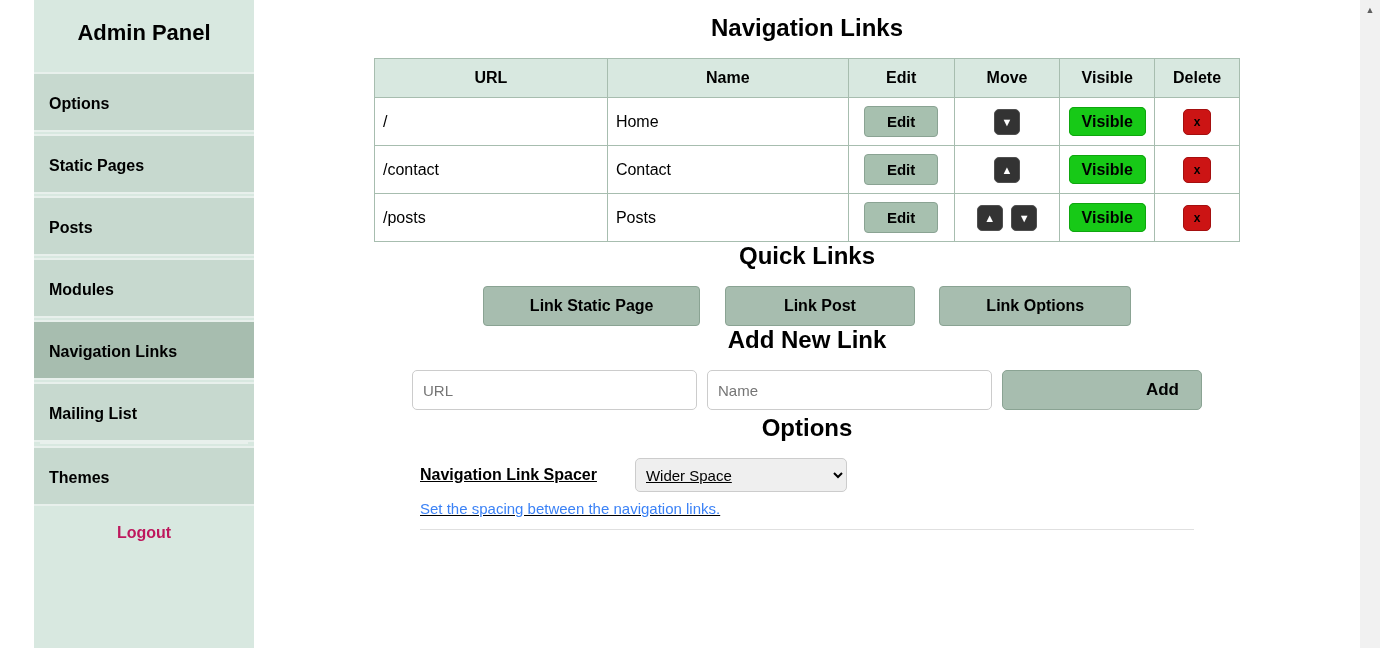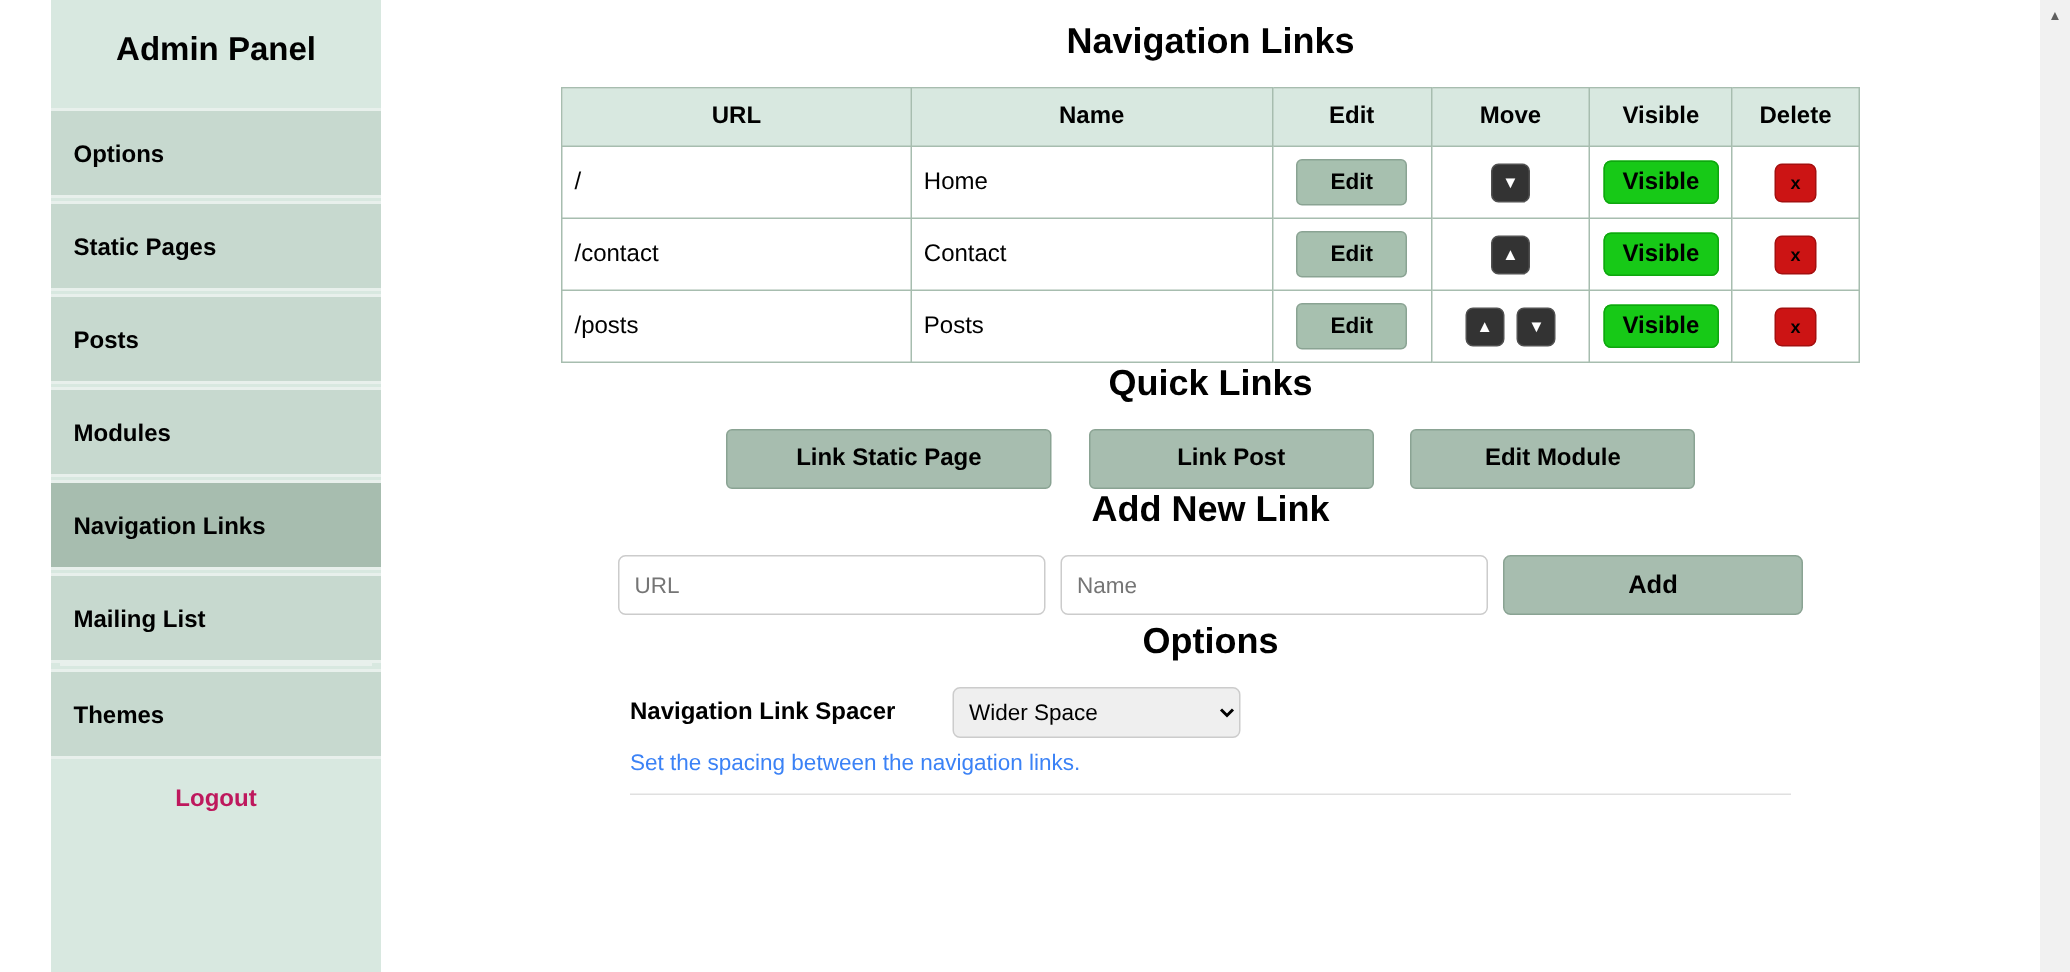--- a/index.html
+++ b/index.html
@@ -28,25 +28,25 @@
   .col-del { width:9.7%; }
   .btn { display:inline-block; border:1px solid #8aa393; border-radius:4px; padding:6px 22px; font-weight:700; cursor:pointer; background:#a7c0af; font-size:15px; }
   .btn.wide { padding:10px 46px; background:#a7bdaf; }
   .btn-move { background:#333; color:#fff; border:1px solid #505050; border-radius:5px; width:26px; height:26px; display:inline-flex; align-items:center; justify-content:center; cursor:pointer; margin:0 2px; font-size:11px; }
   .btn-visible { background:#17c917; color:#000; font-weight:700; border-radius:5px; padding:5px 12px; border:1px solid #0fa60f; cursor:pointer; }
   .btn-del { background:#cc1414; color:#000; font-weight:700; border-radius:5px; width:28px; height:26px; display:inline-flex; align-items:center; justify-content:center; border:1px solid #a40f0f; cursor:pointer; font-size:12px; }
   .quick-row { text-align:center; margin-top:6px; }
   .quick-row .btn.wide { margin:0 10px; min-width:190px; font-size:16px; }
   .addrow { display:flex; gap:10px; margin-top:6px; margin-bottom:4px; }
   .addrow input { flex:1; height:40px; border:1px solid #ccc; border-radius:5px; padding:0 10px; font-size:15px; }
-  .addrow .btn.add { width:200px; height:40px; background:#a7bdaf; border:1px solid #8aa393; font-weight:700; font-size:17px; border-radius:5px; }
-  .options-block { margin-top:8px; }
+  .addrow .btn.add { width:200px; height:40px; background:#a7bdaf; border:1px solid #8aa393; font-weight:700; font-size:17px; border-radius:5px;text-align:right; }
+  .options-block { margin-top:8px;text-decoration:underline; }
   .opt-row { display:flex; align-items:center; gap:38px; margin-bottom:8px; }
   .opt-row label { font-weight:700; }
-  .opt-row select { height:34px; width:192px; border:1px solid #ccc; border-radius:5px; padding:0 6px; font-size:15px; }
+  .opt-row select { height:34px; width:212px; border:1px solid #ccc; border-radius:5px; padding:0 6px; font-size:15px; }
   .opt-desc { font-size:15px; color:#3b82f6; margin-bottom:12px; }
   .opt-sep { height:0; border:0; border-top:1px solid #e0e0e0; margin:0 0 14px; }
   .save-row { text-align:center; }
   .save-row .btn.save { padding:10px 78px; background:#a7bdaf; font-size:16px; }
   .section-gap { margin-top:28px; }
 </style>
 </head>
 <body>
 
 <div class="layout">
@@ -131,21 +131,21 @@
                 <span>x</span>
               </span></td>
         </tr>
       </tbody>
     </table>
 
     <h2 class="section section-gap">Quick Links</h2>
     <div class="quick-row">
       <span class="btn wide">Link Static Page</span>
       <span class="btn wide">Link Post</span>
-      <span class="btn wide">Edit Module</span>
+      <span class="btn wide">Link Options</span>
     </div>
 
     <h2 class="section section-gap">Add New Link</h2>
     <div class="addrow" style="padding:0 38px;">
       <input type="text" placeholder="URL" style="">
       <input type="text" placeholder="Name" style="">
       <button class="btn add">Add</button>
     </div>
 
     <h2 class="section section-gap">Options</h2>

